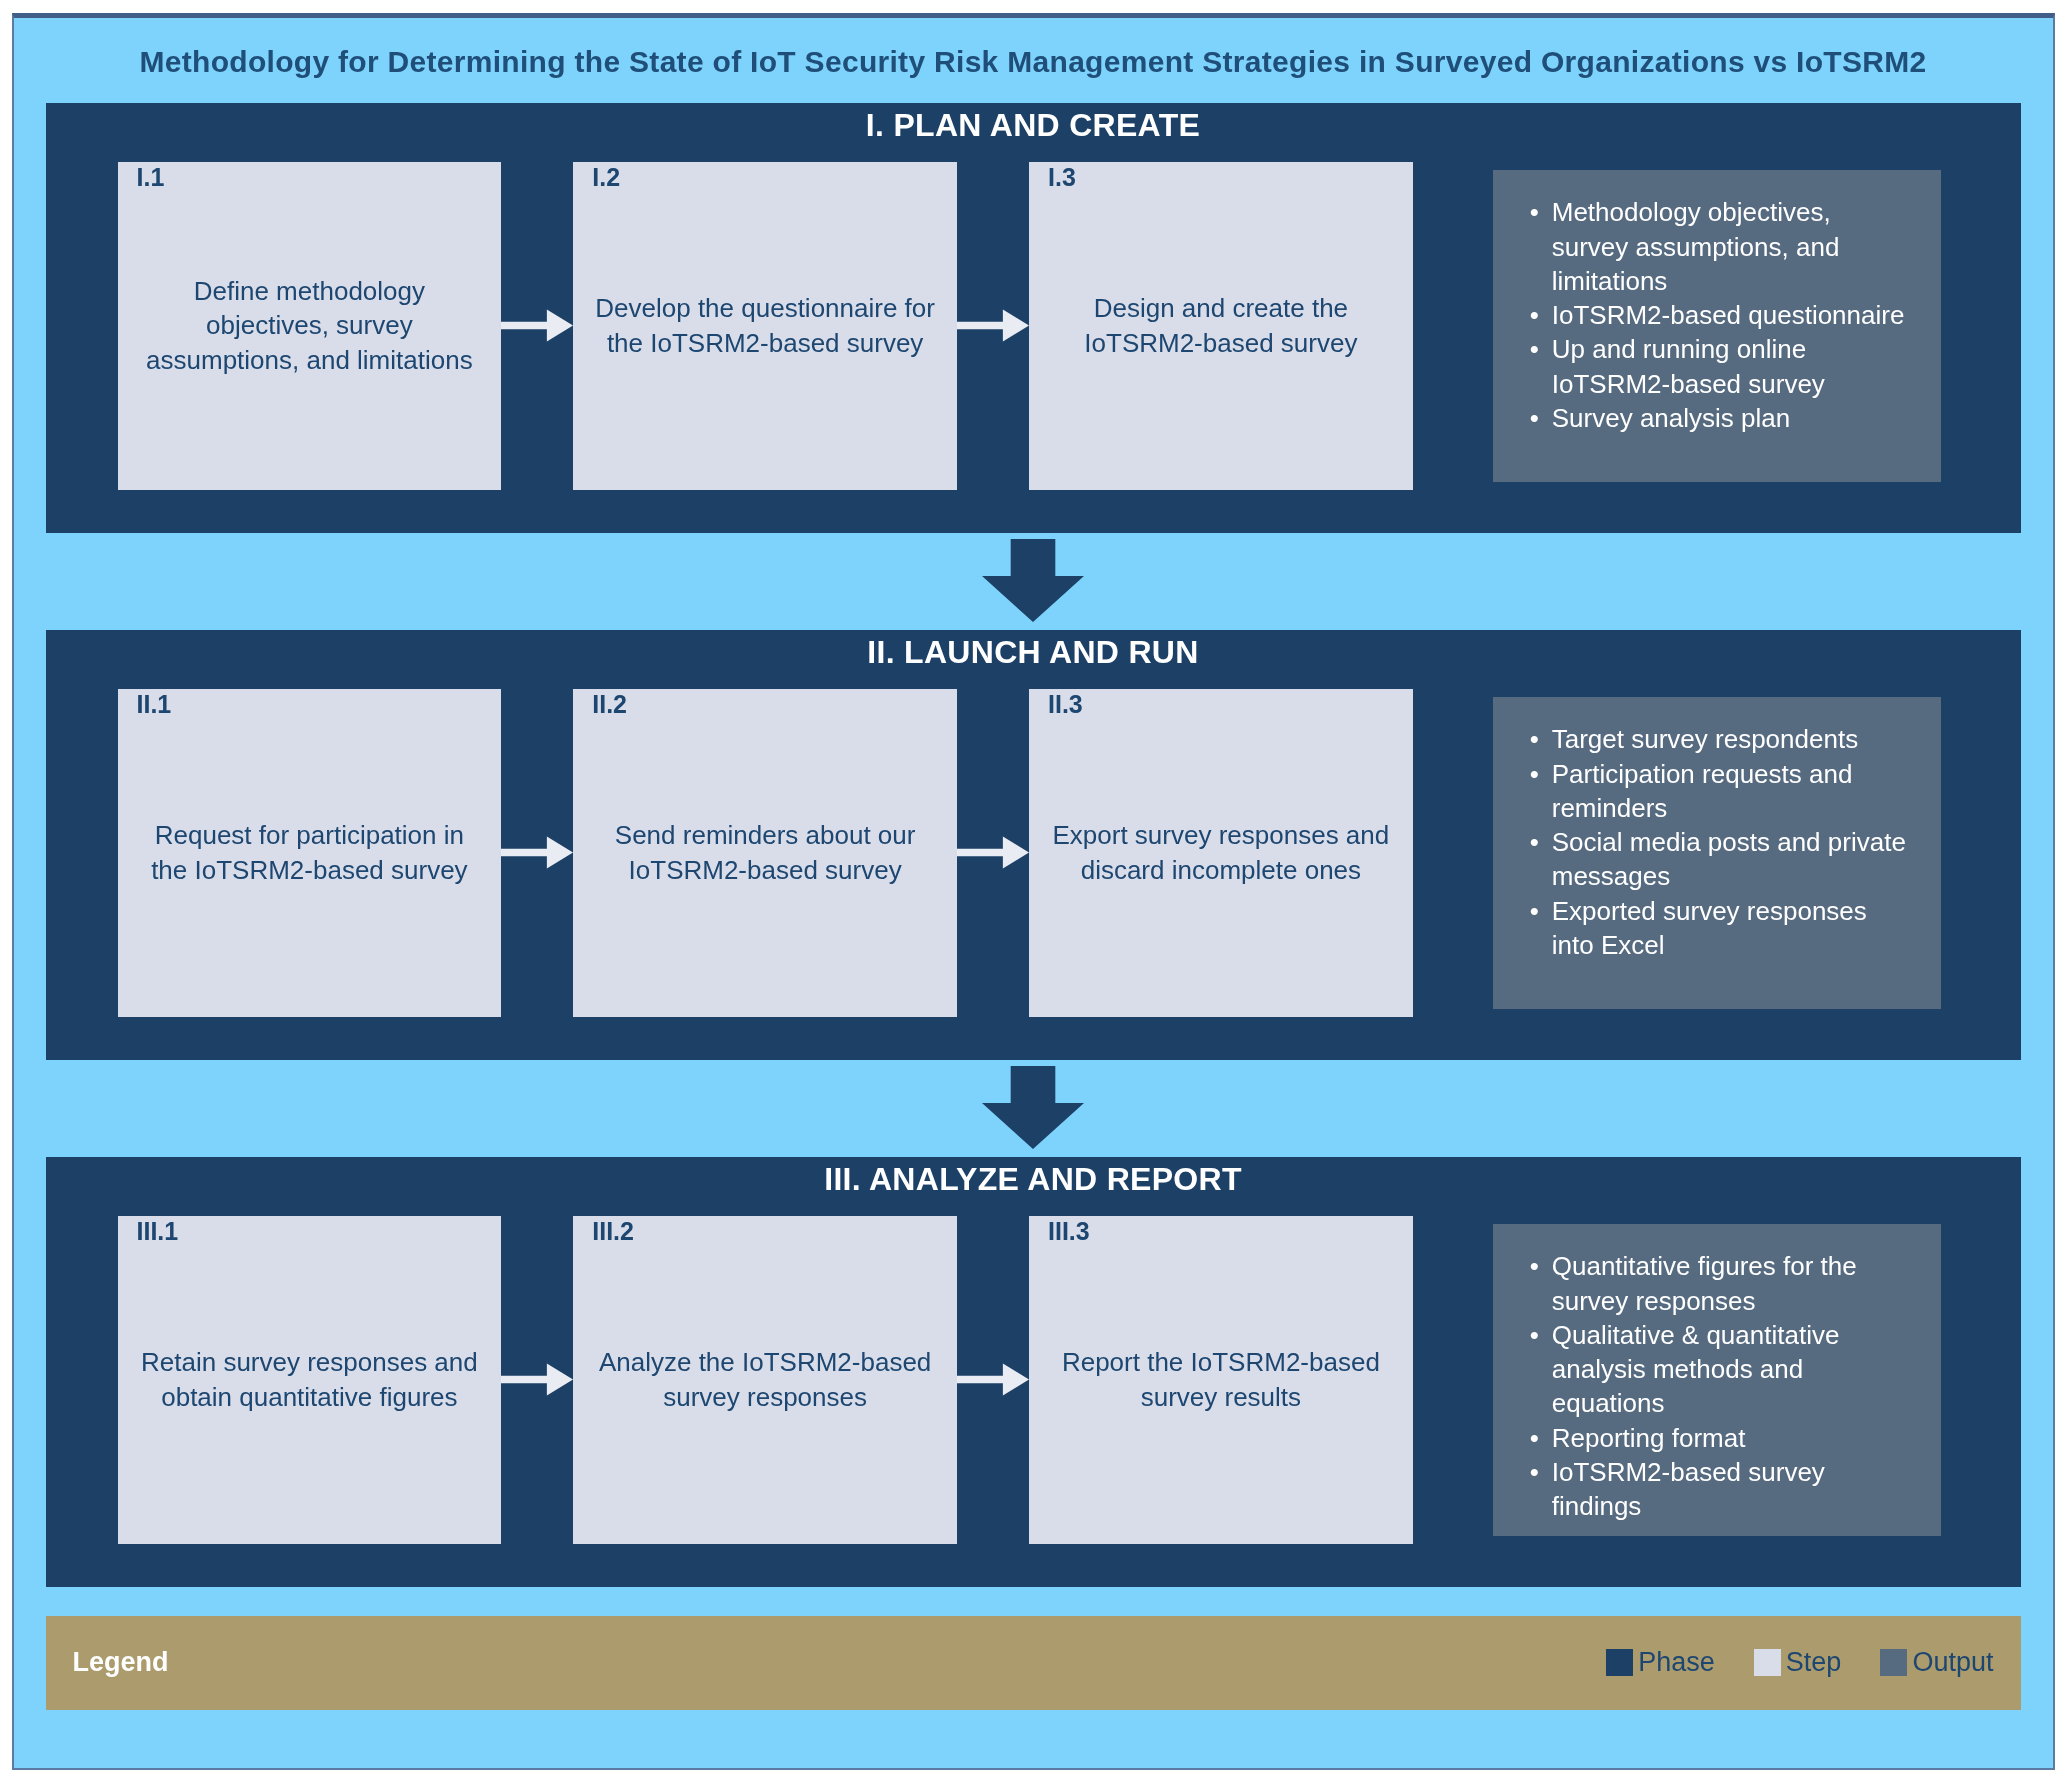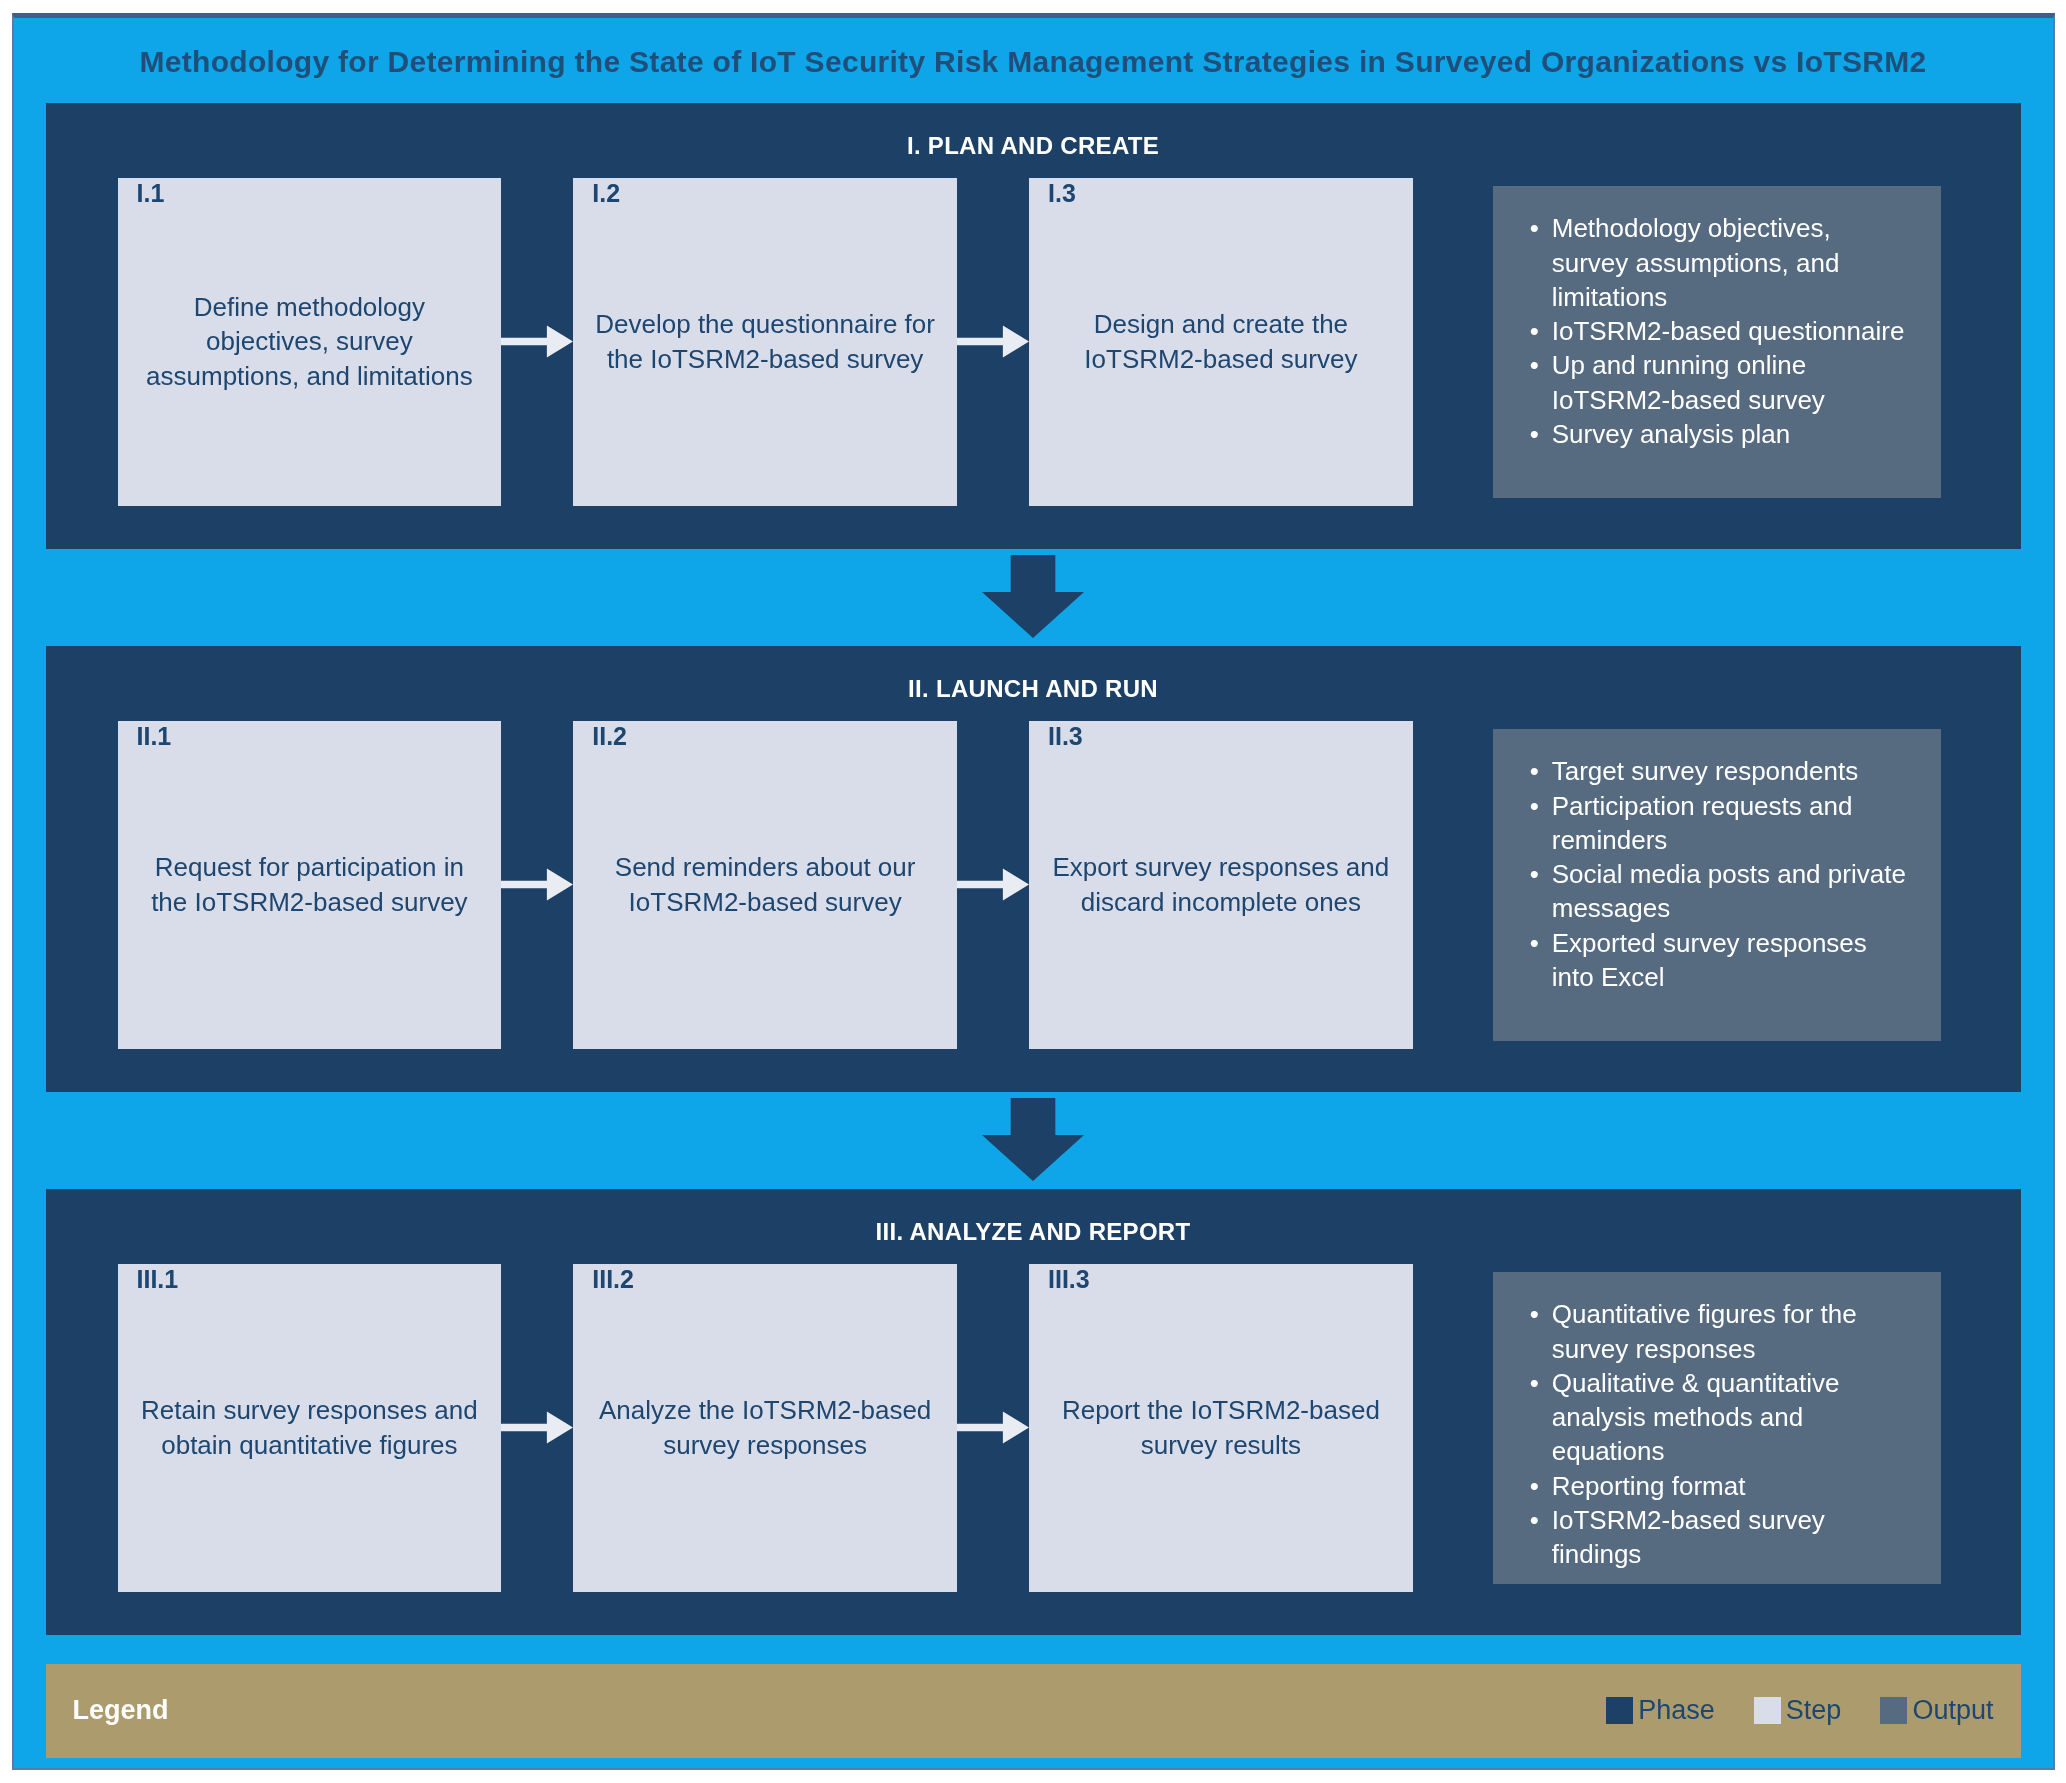--- a/index.html
+++ b/index.html
@@ -1,23 +1,23 @@
 <!DOCTYPE html>
 <html style="font-size:10.2px"><head>
 <meta charset="utf-8">
 <style>
   html,body{margin:0;padding:0;background:#ffffff;}
   body{width:2066px;height:1784px;position:relative;font-family:"Liberation Sans",sans-serif;}
-  .frame{position:absolute;left:11.5px;top:12.7px;right:11.5px;bottom:14px;background:#0ea5e9;
+  .frame{position:absolute;left:11.5px;top:12.7px;right:11.5px;bottom:14px;background:#7dd3fc;
          border:2.5px solid #5c7ba2;border-top:5.1px solid #415e88;box-sizing:border-box;}
   .page-title{margin:27px 38px 24px;text-align:center;font-size:30px;font-weight:bold;
               color:#1f4e79;letter-spacing:0.3px;}
   .phase{background:#1d4066;margin:0 32px;padding:0 72px 43px;box-sizing:border-box;}
-  .phase-header{color:#ffffff;font-weight:bold;font-size:24px;text-align:center;
-                padding:29px 0 18px;letter-spacing:0.3px;}
+  .phase-header{color:#ffffff;font-weight:bold;font-size:32px;text-align:center;
+                padding:4px 0 18px;letter-spacing:0.3px;}
   .phase-row{display:flex;height:328px;}
   .step-box{flex:1;background:#d8dde9;position:relative;}
   .step-number{position:absolute;top:1px;left:19px;font-size:25px;font-weight:bold;color:#1d4670;}
   .step-text{height:100%;display:flex;align-items:center;justify-content:center;text-align:center;
              font-size:26px;line-height:1.33;color:#1d4670;padding:0 21.6px;box-sizing:border-box;}
   .arrow-cell{width:72px;flex:none;display:flex;align-items:center;justify-content:center;}
   .spacer{width:72px;flex:none;}
   .output-box{flex:1;background:#566a80;margin:8px;list-style:none;color:#ffffff;
               padding:25.5px 32px 18px 32px;font-size:26px;line-height:1.32;box-sizing:border-box;}
   .output-box li{position:relative;padding-left:27px;margin:0;}

